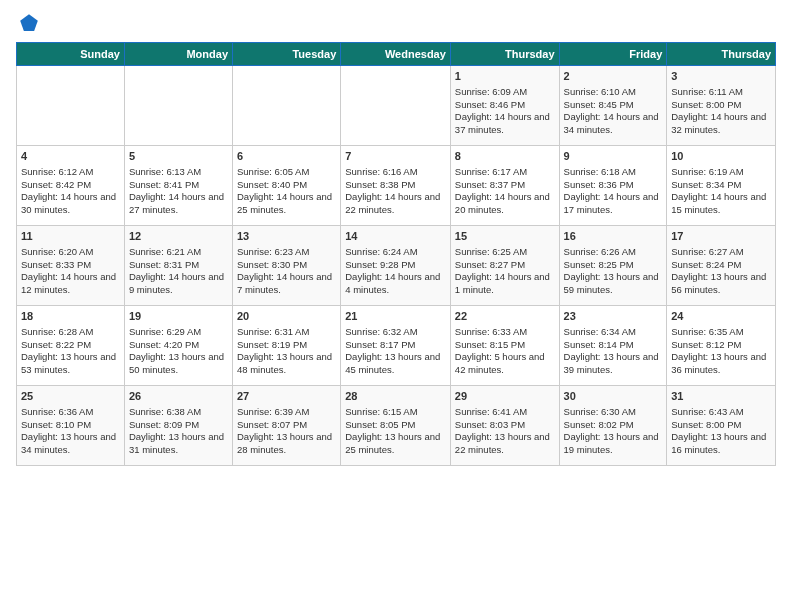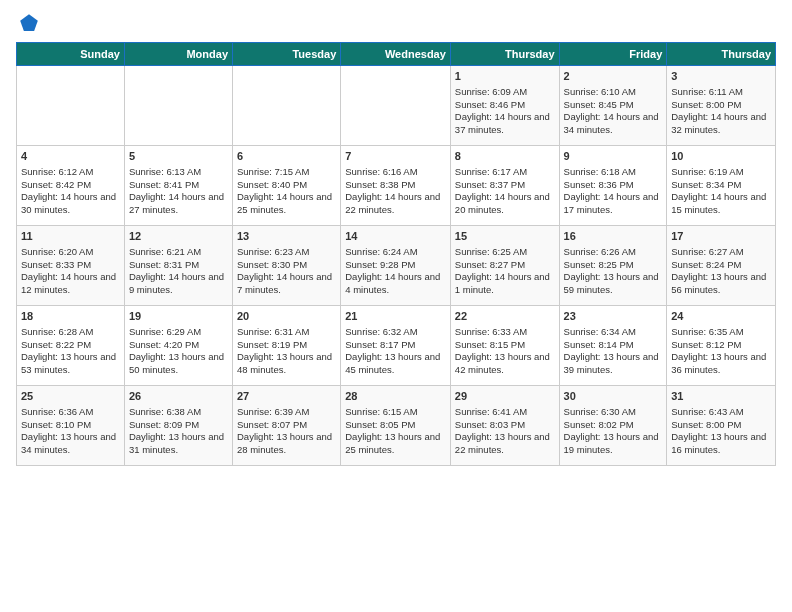--- a/index.html
+++ b/index.html
@@ -157,21 +157,21 @@
             <div>Daylight: 14 hours and 30 minutes.</div>
           </td>
           <td>
             <span class="day-num">5</span>
             <div>Sunrise: 6:13 AM</div>
             <div>Sunset: 8:41 PM</div>
             <div>Daylight: 14 hours and 27 minutes.</div>
           </td>
           <td>
             <span class="day-num">6</span>
-            <div>Sunrise: 7:15 AM</div>
+            <div>Sunrise: 6:05 AM</div>
             <div>Sunset: 8:40 PM</div>
             <div>Daylight: 14 hours and 25 minutes.</div>
           </td>
           <td>
             <span class="day-num">7</span>
             <div>Sunrise: 6:16 AM</div>
             <div>Sunset: 8:38 PM</div>
             <div>Daylight: 14 hours and 22 minutes.</div>
           </td>
           <td>
@@ -259,21 +259,21 @@
           <td>
             <span class="day-num">21</span>
             <div>Sunrise: 6:32 AM</div>
             <div>Sunset: 8:17 PM</div>
             <div>Daylight: 13 hours and 45 minutes.</div>
           </td>
           <td>
             <span class="day-num">22</span>
             <div>Sunrise: 6:33 AM</div>
             <div>Sunset: 8:15 PM</div>
-            <div>Daylight: 13 hours and 42 minutes.</div>
+            <div>Daylight: 5 hours and 42 minutes.</div>
           </td>
           <td>
             <span class="day-num">23</span>
             <div>Sunrise: 6:34 AM</div>
             <div>Sunset: 8:14 PM</div>
             <div>Daylight: 13 hours and 39 minutes.</div>
           </td>
           <td>
             <span class="day-num">24</span>
             <div>Sunrise: 6:35 AM</div>

